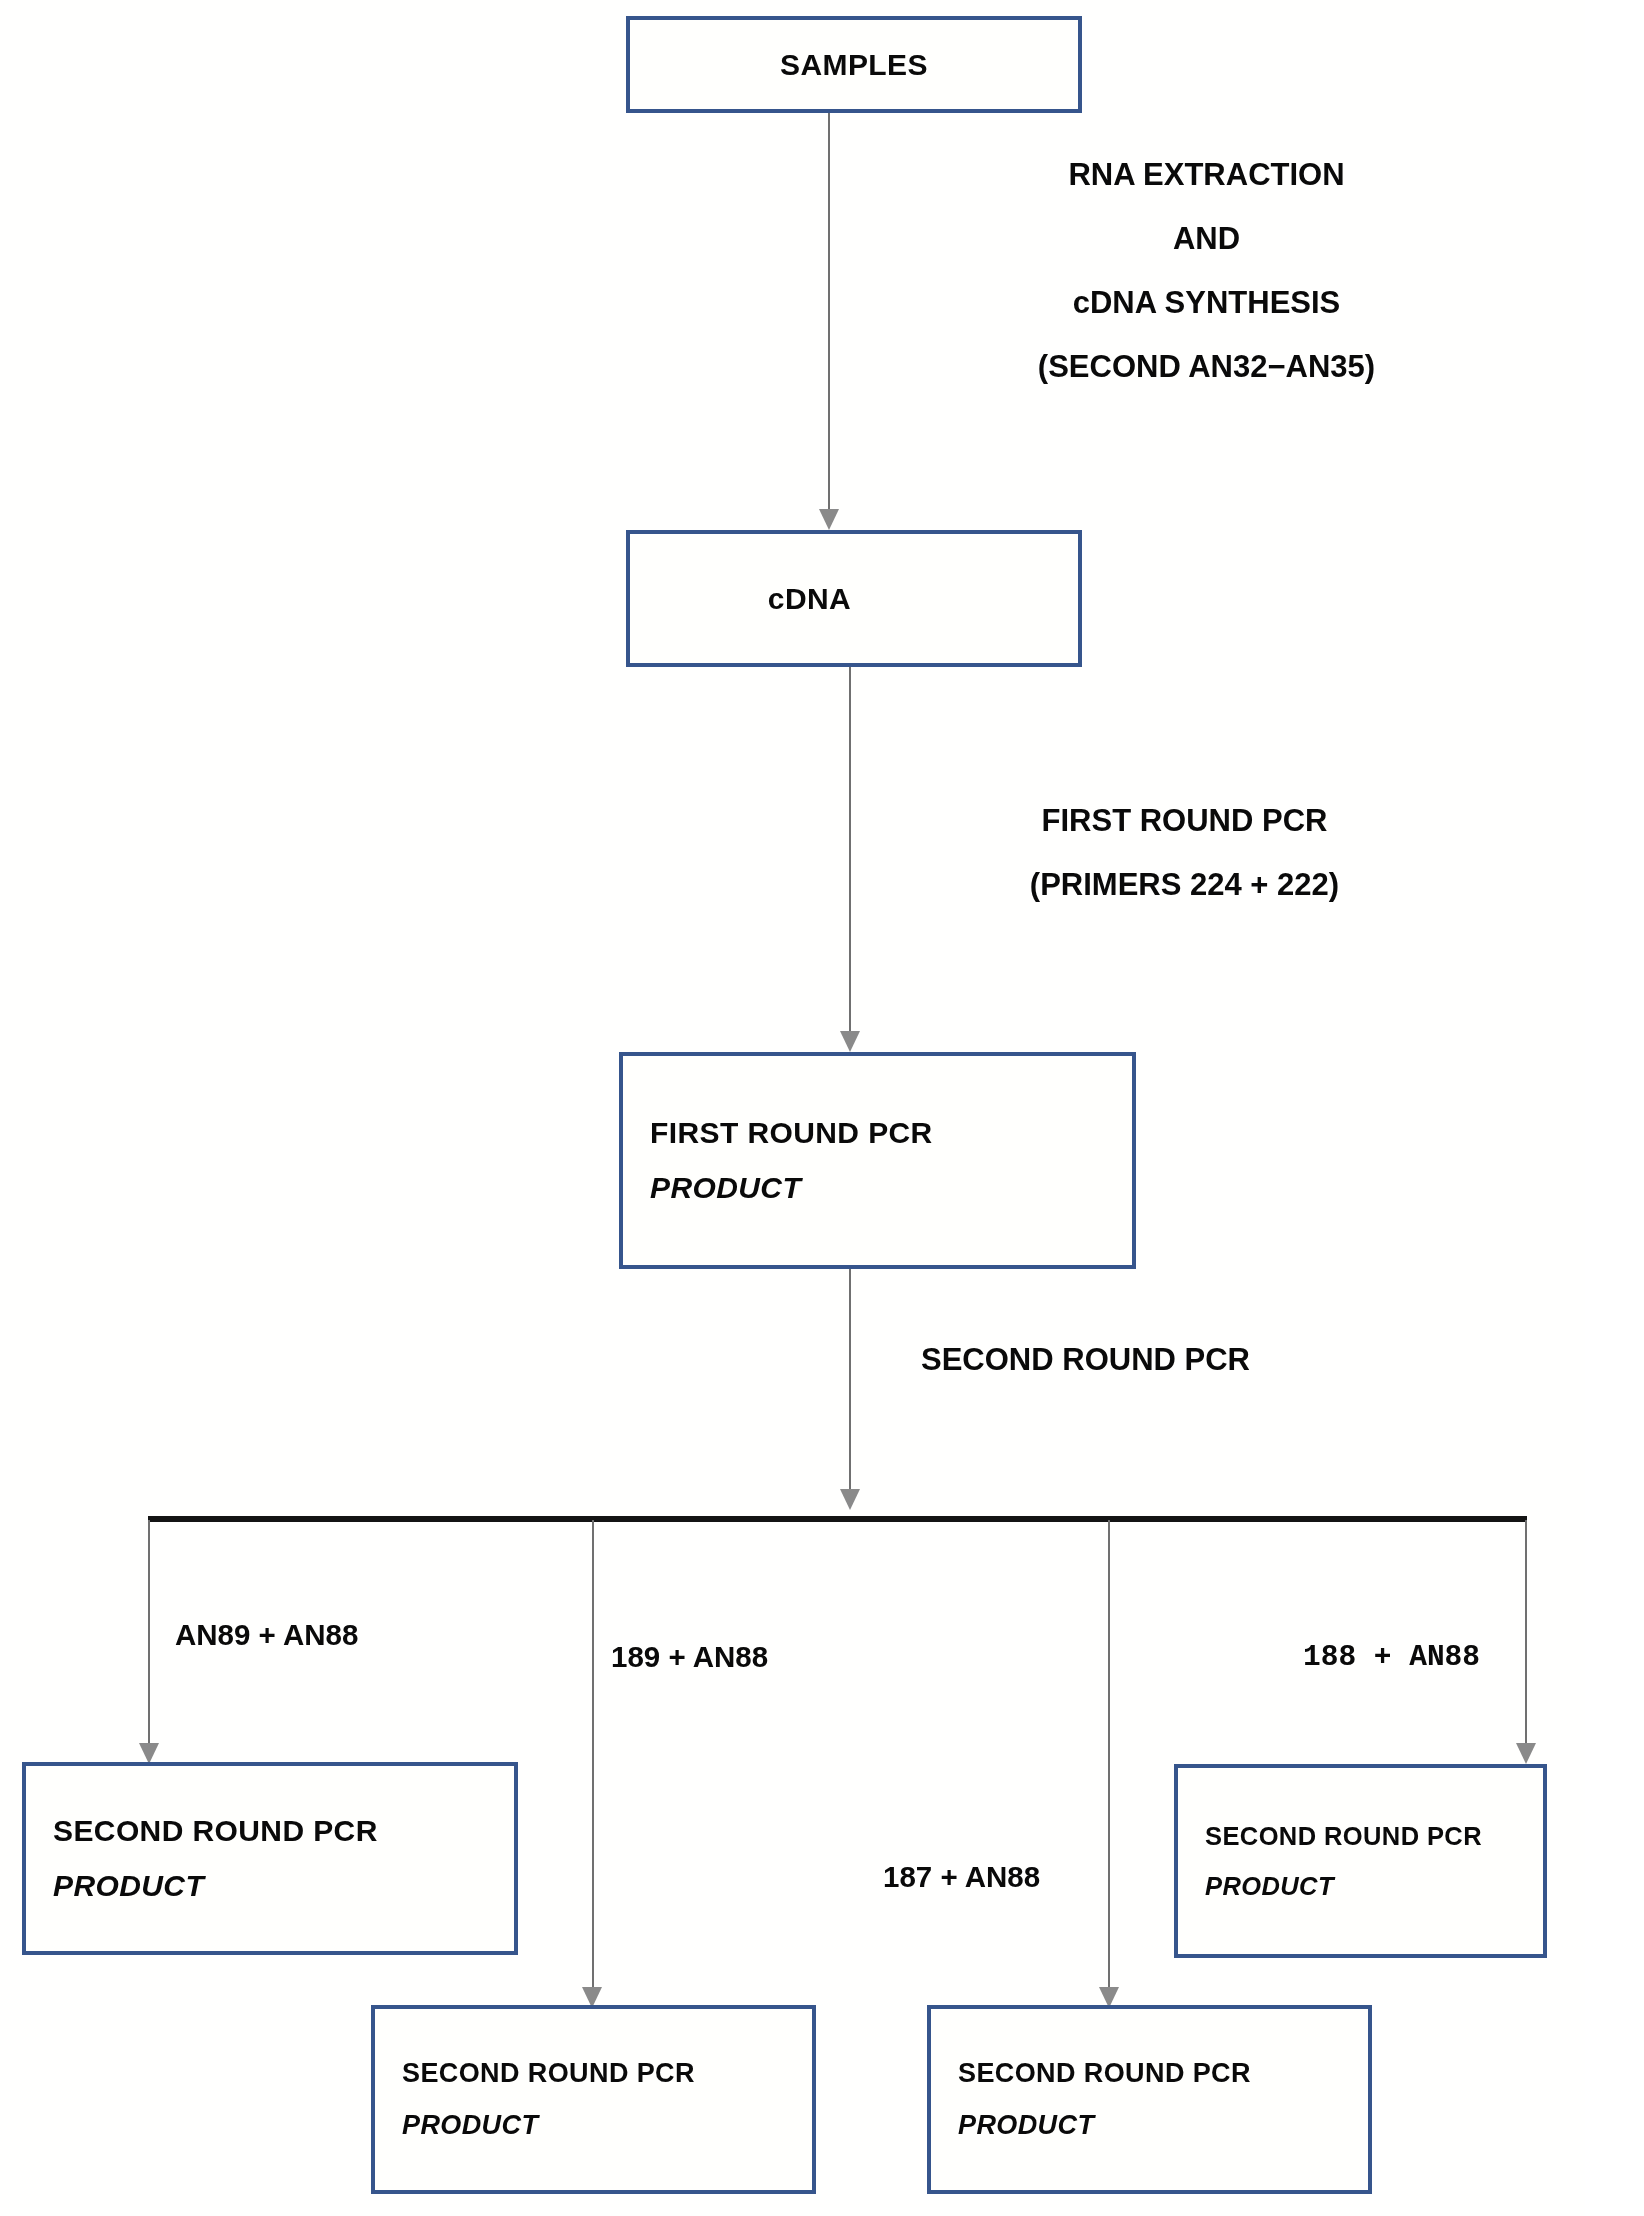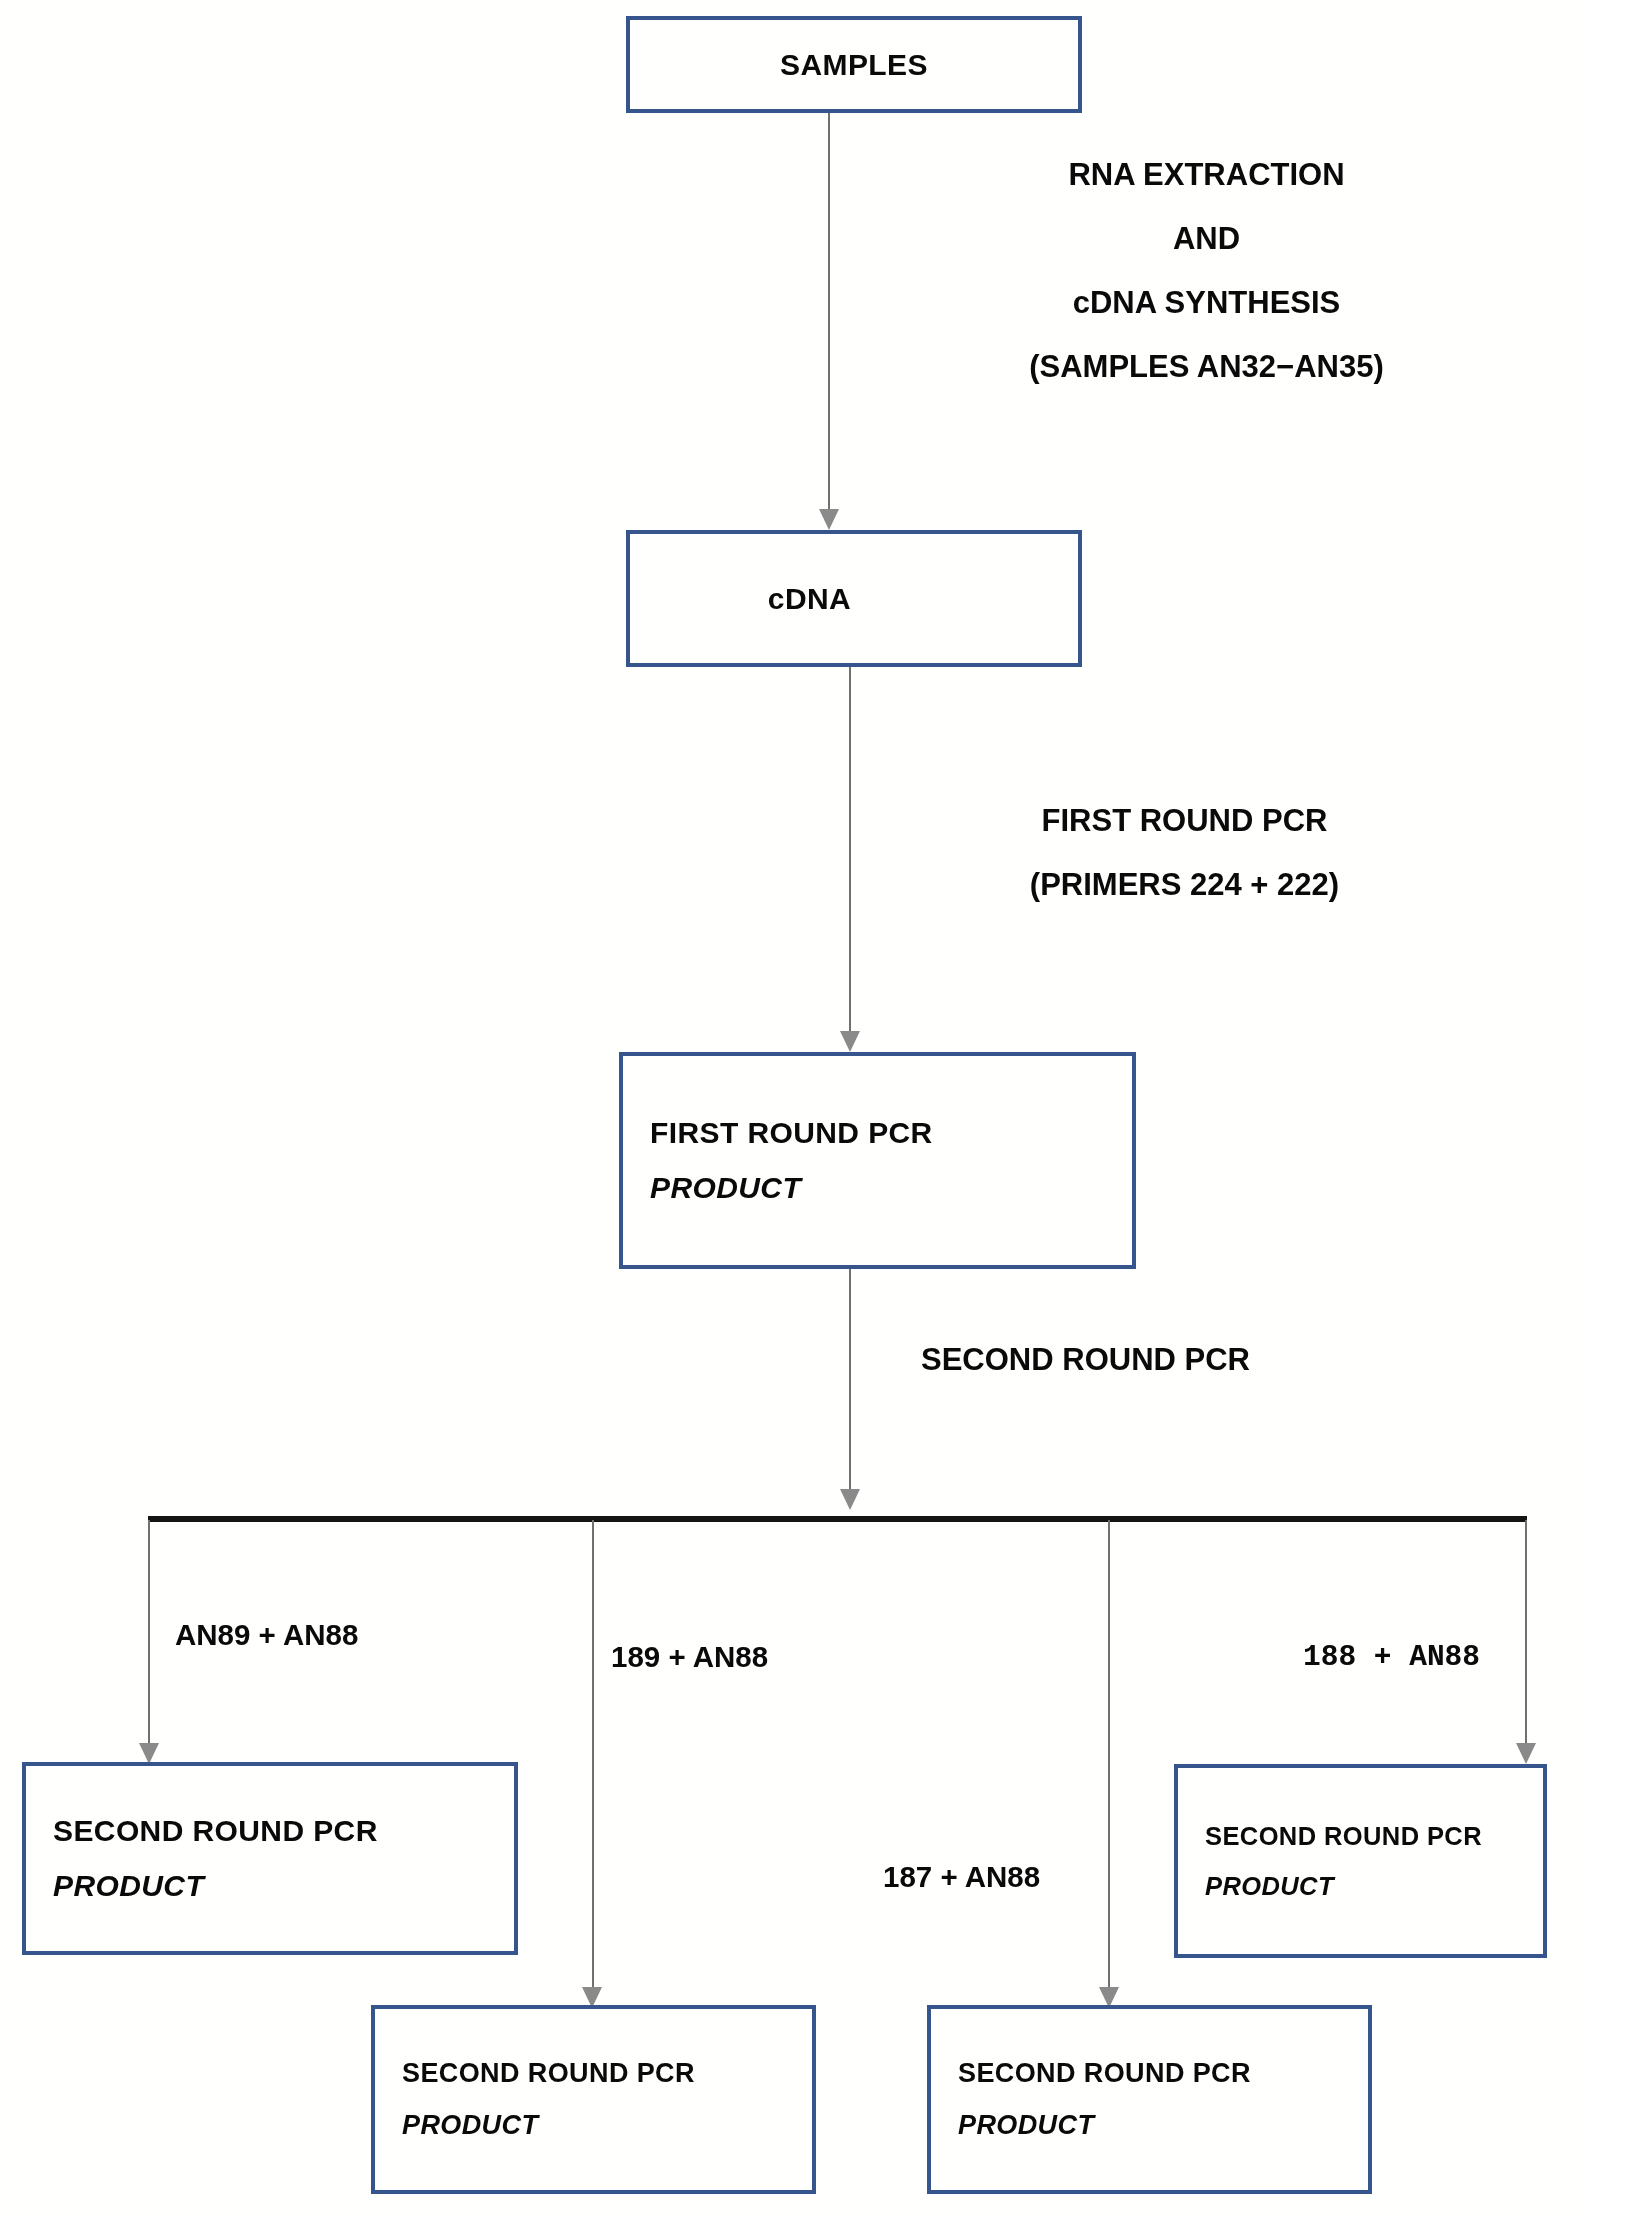--- a/index.html
+++ b/index.html
@@ -102,21 +102,21 @@
     <div class="box-line">SAMPLES</div>
   </div>
 
   <div class="vline" style="left:828px; top:113px; height:399px;"></div>
   <div class="arrowhead" style="left:819px; top:509px;"></div>
 
   <div class="note-lines" style="left:991px; top:159px; width:431px;">
     <div class="note-line">RNA EXTRACTION</div>
     <div class="note-line">AND</div>
     <div class="note-line">cDNA  SYNTHESIS</div>
-    <div class="note-line">(SAMPLES AN32−AN35)</div>
+    <div class="note-line">(SECOND AN32−AN35)</div>
   </div>
 
   <div class="box center" style="left:626px; top:530px; width:456px; height:137px;">
     <div class="box-line" style="margin-left:-89px;text-align:center;">cDNA</div>
   </div>
 
   <div class="vline" style="left:849px; top:667px; height:367px;"></div>
   <div class="arrowhead" style="left:840px; top:1031px;"></div>
 
   <div class="note-lines" style="left:969px; top:805px; width:431px;">

